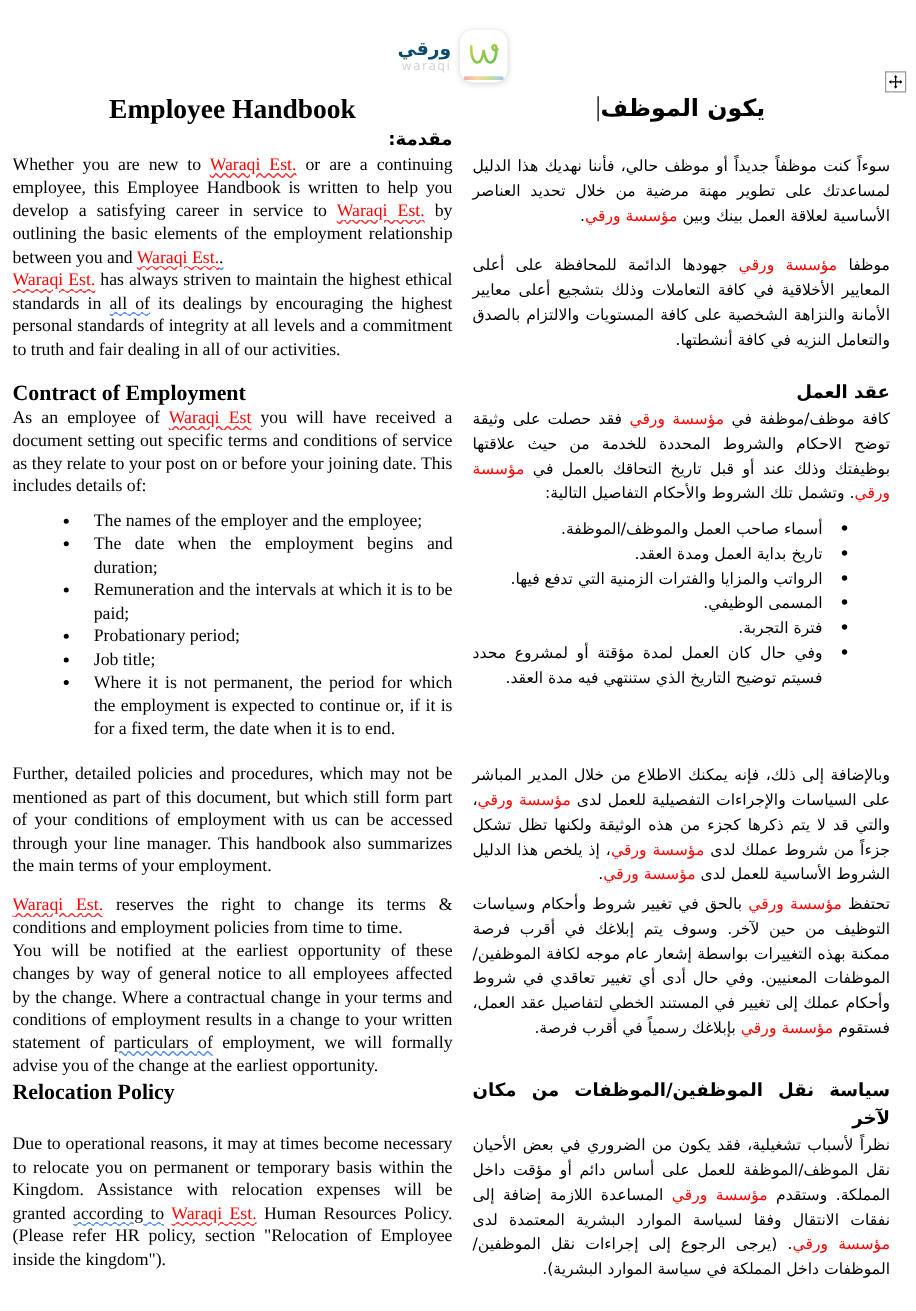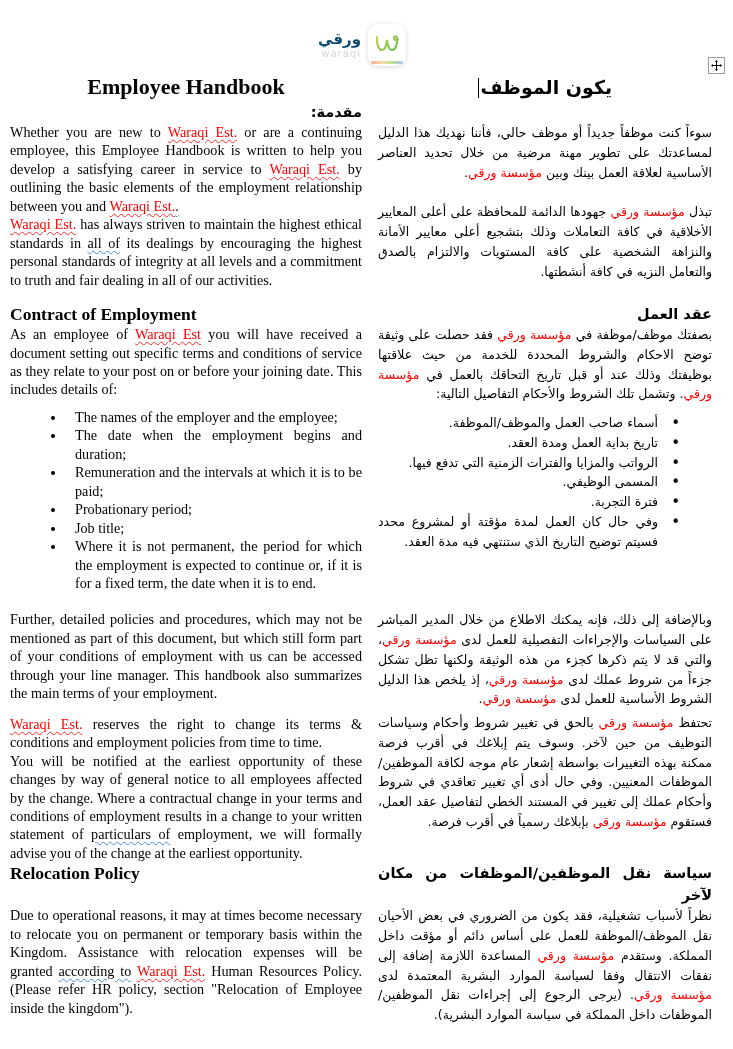--- a/index.html
+++ b/index.html
@@ -129,21 +129,21 @@
     <h2 class="ar h-ar">مقدمة:</h2>
   </div>
 
   <div class="row">
     <div class="en">
       <p><span>Whether you are new to </span><span class="seg-redsq">Waraqi Est.</span><span> or are a continuing employee, this Employee Handbook is written to help you develop a satisfying career in service to </span><span class="seg-redsq">Waraqi Est.</span><span> by outlining the basic elements of the employment relationship between you and </span><span class="seg-redsq">Waraqi Est.</span><span class="seg-bluesq">.</span></p>
       <p><span class="seg-redsq">Waraqi Est.</span><span> has always striven to maintain the highest ethical standards in </span><span class="seg-bluesq">all of</span><span> its dealings by encouraging the highest personal standards of integrity at all levels and a commitment to truth and fair dealing in all of our activities.</span></p>
     </div>
     <div class="ar">
       <p><span>سوءاً كنت موظفاً جديداً أو موظف حالي، فأننا نهديك هذا الدليل لمساعدتك على تطوير مهنة مرضية من خلال تحديد العناصر الأساسية لعلاقة العمل بينك وبين </span><span class="seg-red">مؤسسة ورقي</span><span>.</span></p>
-      <p class="ar-p2"><span>تبذل </span><span class="seg-red">مؤسسة ورقي</span><span> جهودها الدائمة للمحافظة على أعلى المعايير الأخلاقية في كافة التعاملات وذلك بتشجيع أعلى معايير الأمانة والنزاهة الشخصية على كافة المستويات والالتزام بالصدق والتعامل النزيه في كافة أنشطتها.</span></p>
+      <p class="ar-p2"><span>موظفا </span><span class="seg-red">مؤسسة ورقي</span><span> جهودها الدائمة للمحافظة على أعلى المعايير الأخلاقية في كافة التعاملات وذلك بتشجيع أعلى معايير الأمانة والنزاهة الشخصية على كافة المستويات والالتزام بالصدق والتعامل النزيه في كافة أنشطتها.</span></p>
     </div>
   </div>
 
   <div class="row row-contract-head">
     <h2 class="en h-en">Contract of Employment</h2>
     <h2 class="ar h-ar">عقد العمل</h2>
   </div>
 
   <div class="row">
     <div class="en">
@@ -151,21 +151,21 @@
       <ul class="en-bullets">
           <li>The names of the employer and the employee;</li>
           <li>The date when the employment begins and duration;</li>
           <li>Remuneration and the intervals at which it is to be paid;</li>
           <li>Probationary period;</li>
           <li>Job title;</li>
           <li>Where it is not permanent, the period for which the employment is expected to continue or, if it is for a fixed term, the date when it is to end.</li>
         </ul>
     </div>
     <div class="ar">
-      <p><span>بصفتك موظف/موظفة في </span><span class="seg-red">مؤسسة ورقي</span><span> فقد حصلت على وثيقة توضح الاحكام والشروط المحددة للخدمة من حيث علاقتها بوظيفتك وذلك عند أو قبل تاريخ التحاقك بالعمل في </span><span class="seg-red">مؤسسة ورقي</span><span>. وتشمل تلك الشروط والأحكام التفاصيل التالية:</span></p>
+      <p><span>كافة موظف/موظفة في </span><span class="seg-red">مؤسسة ورقي</span><span> فقد حصلت على وثيقة توضح الاحكام والشروط المحددة للخدمة من حيث علاقتها بوظيفتك وذلك عند أو قبل تاريخ التحاقك بالعمل في </span><span class="seg-red">مؤسسة ورقي</span><span>. وتشمل تلك الشروط والأحكام التفاصيل التالية:</span></p>
       <ul class="ar-bullets">
           <li>أسماء صاحب العمل والموظف/الموظفة.</li>
           <li>تاريخ بداية العمل ومدة العقد.</li>
           <li>الرواتب والمزايا والفترات الزمنية التي تدفع فيها.</li>
           <li>المسمى الوظيفي.</li>
           <li>فترة التجربة.</li>
           <li>وفي حال كان العمل لمدة مؤقتة أو لمشروع محدد فسيتم توضيح التاريخ الذي ستنتهي فيه مدة العقد.</li>
         </ul>
     </div>
   </div>

